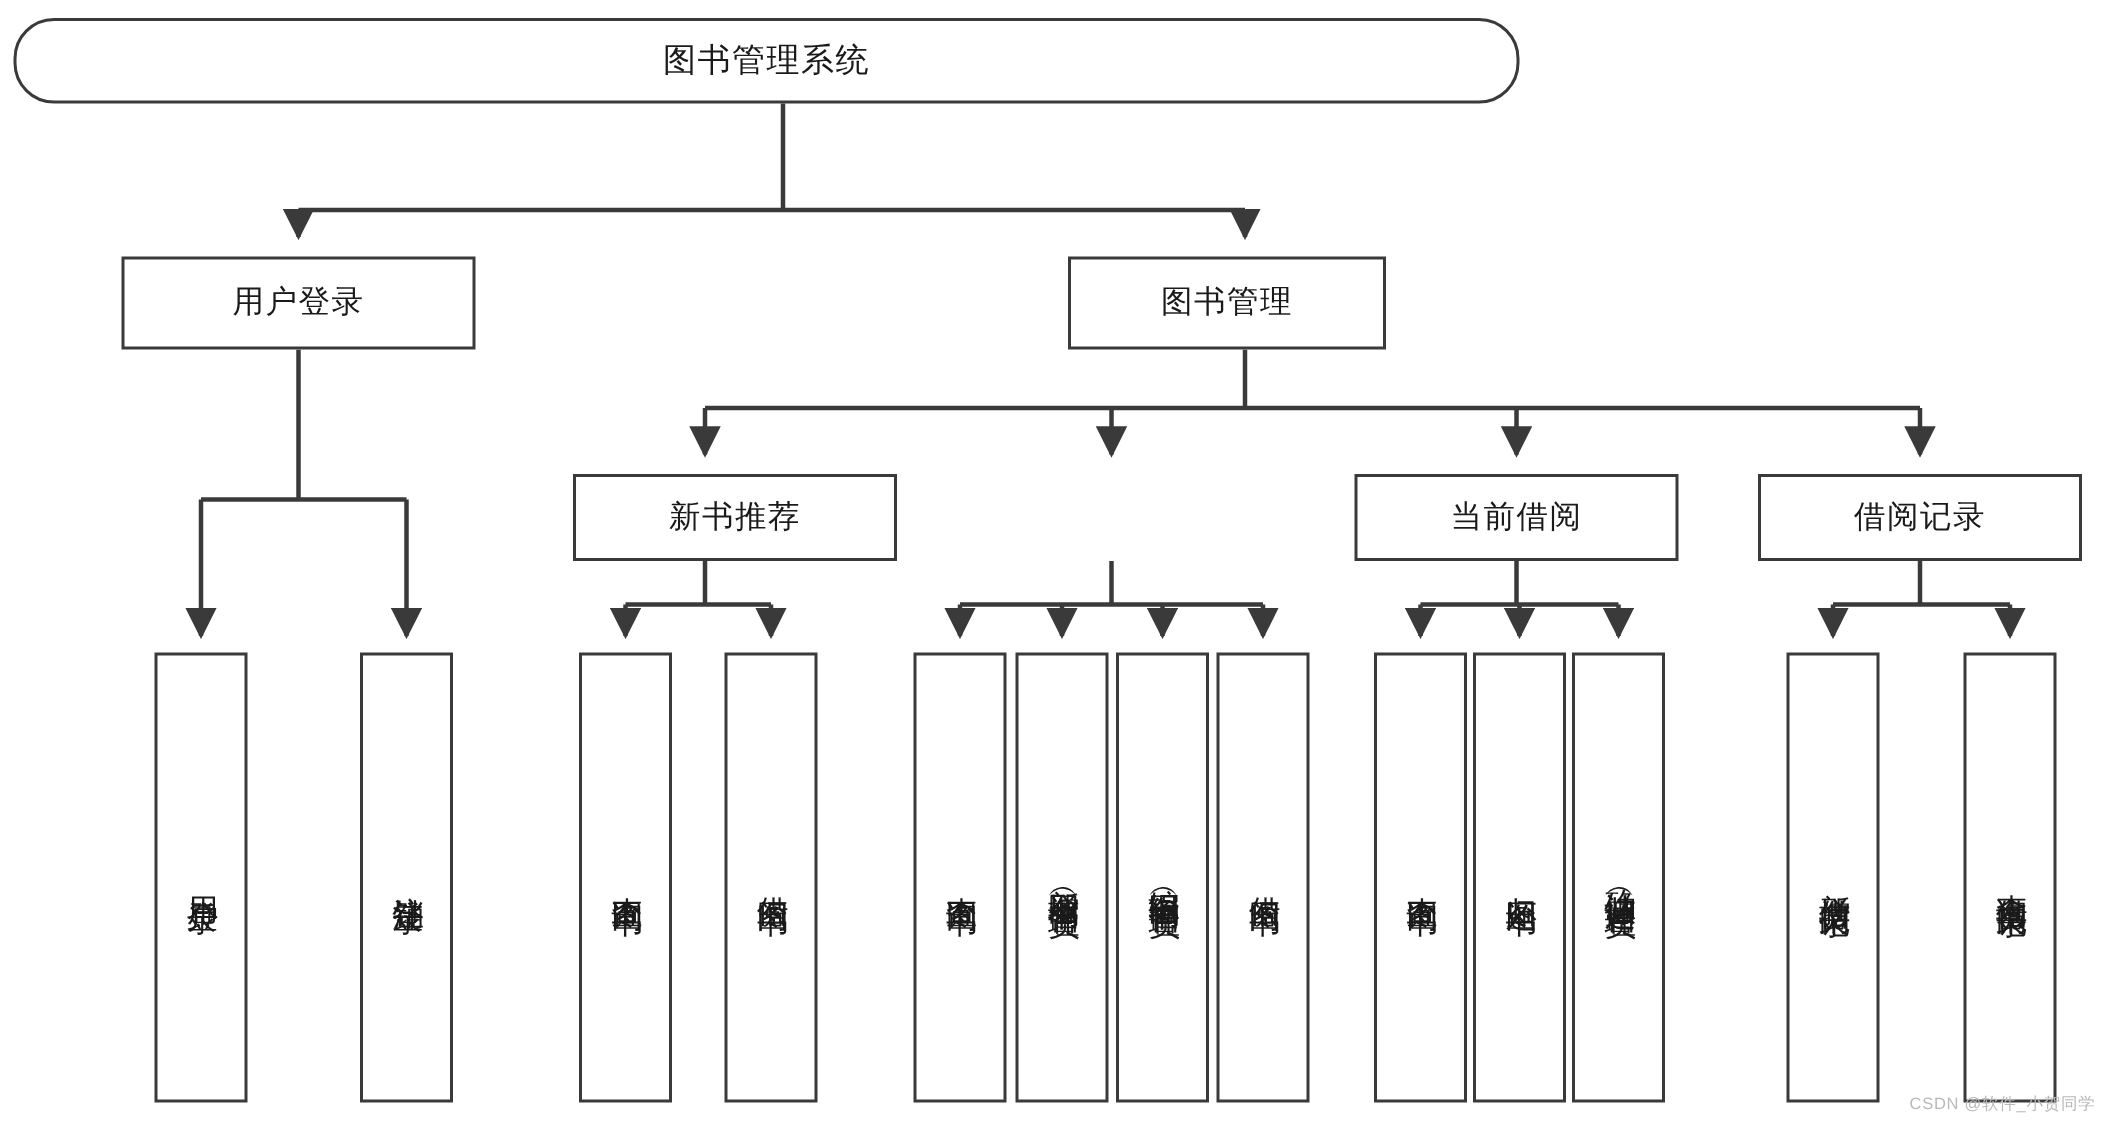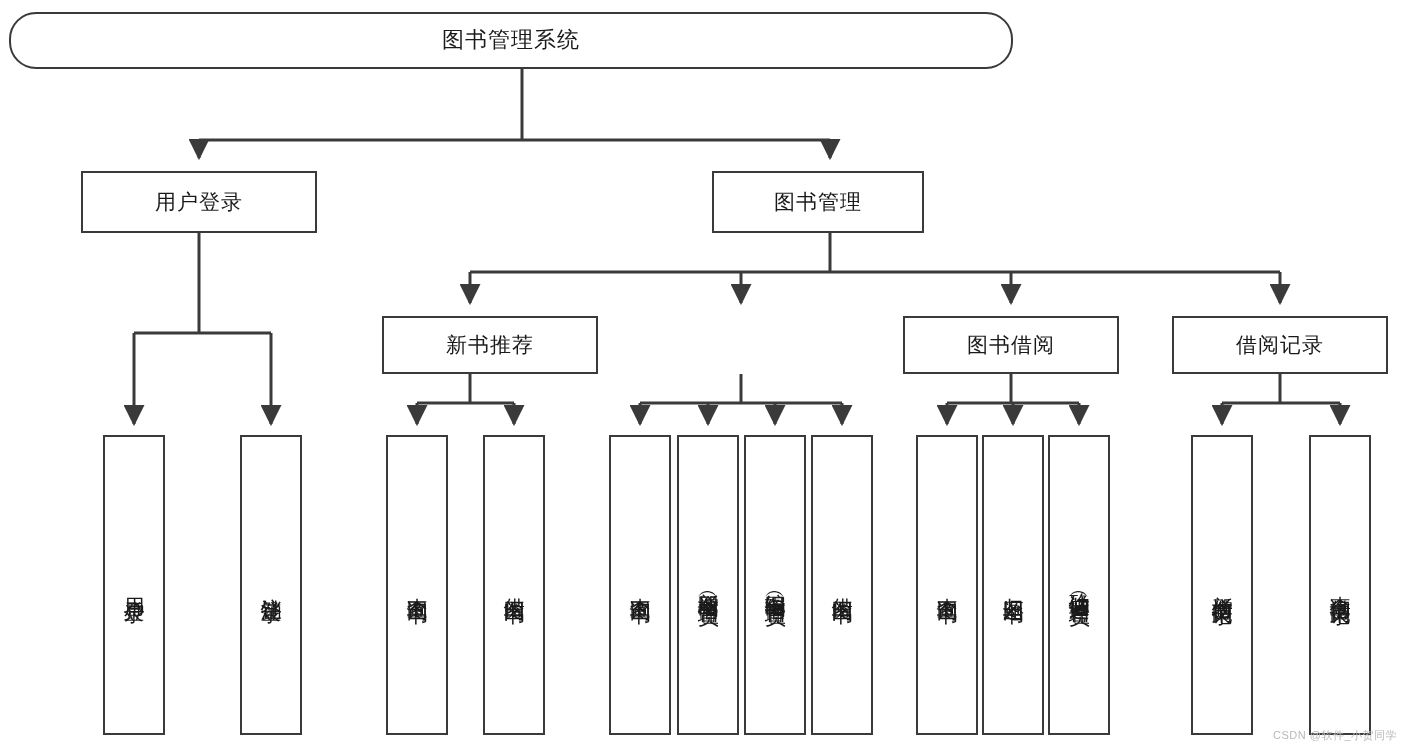--- a/index.html
+++ b/index.html
@@ -137,21 +137,21 @@
     <span>用户登录</span>
   </div>
   <div class="node h" style="left:712px; top:171px; width:212px; height:62px;">
     <span>图书管理</span>
   </div>
 
   <div class="node h" style="left:382px; top:316px; width:216px; height:58px;justify-content:center;">
     <span>新书推荐</span>
   </div>
   <div class="node h" style="left:903px; top:316px; width:216px; height:58px;">
-    <span>图书借阅</span>
+    <span>当前借阅</span>
   </div>
   <div class="node h" style="left:1172px; top:316px; width:216px; height:58px;justify-content:center;">
     <span>借阅记录</span>
   </div>
 
   <div class="node v" style="left:103px; top:435px; width:62px; height:300px;">
     <span class="vtext">用户登录</span>
   </div>
   <div class="node v" style="left:240px; top:435px; width:62px; height:300px;">
     <span class="vtext">注销登录</span>

